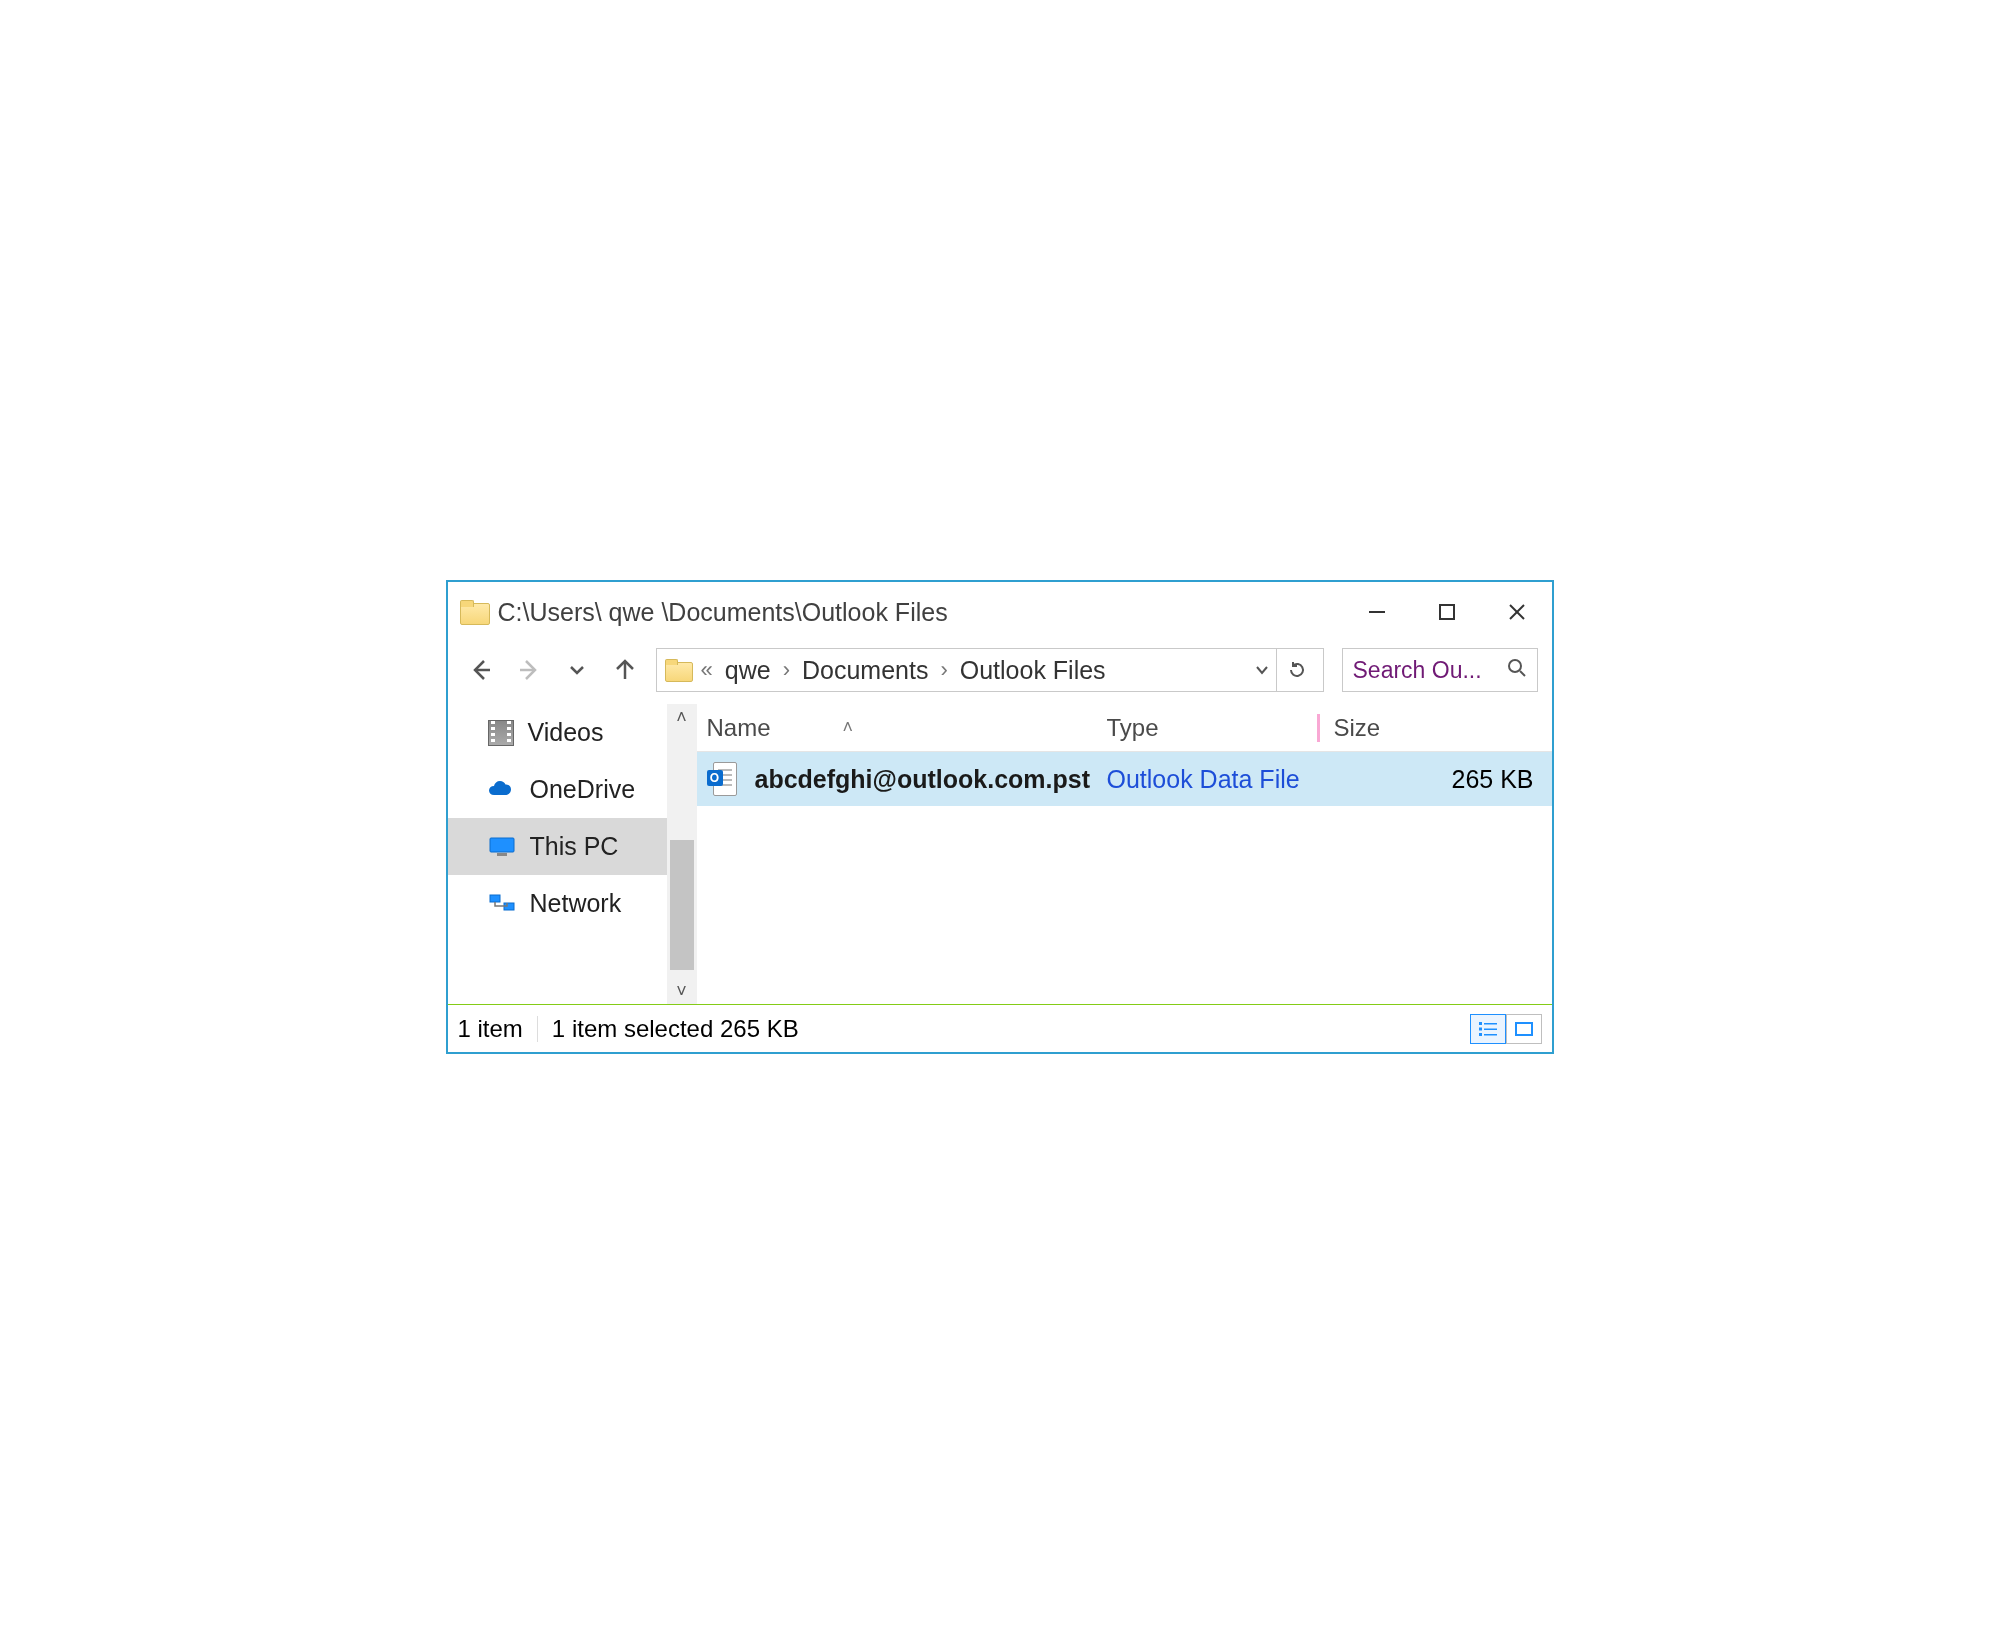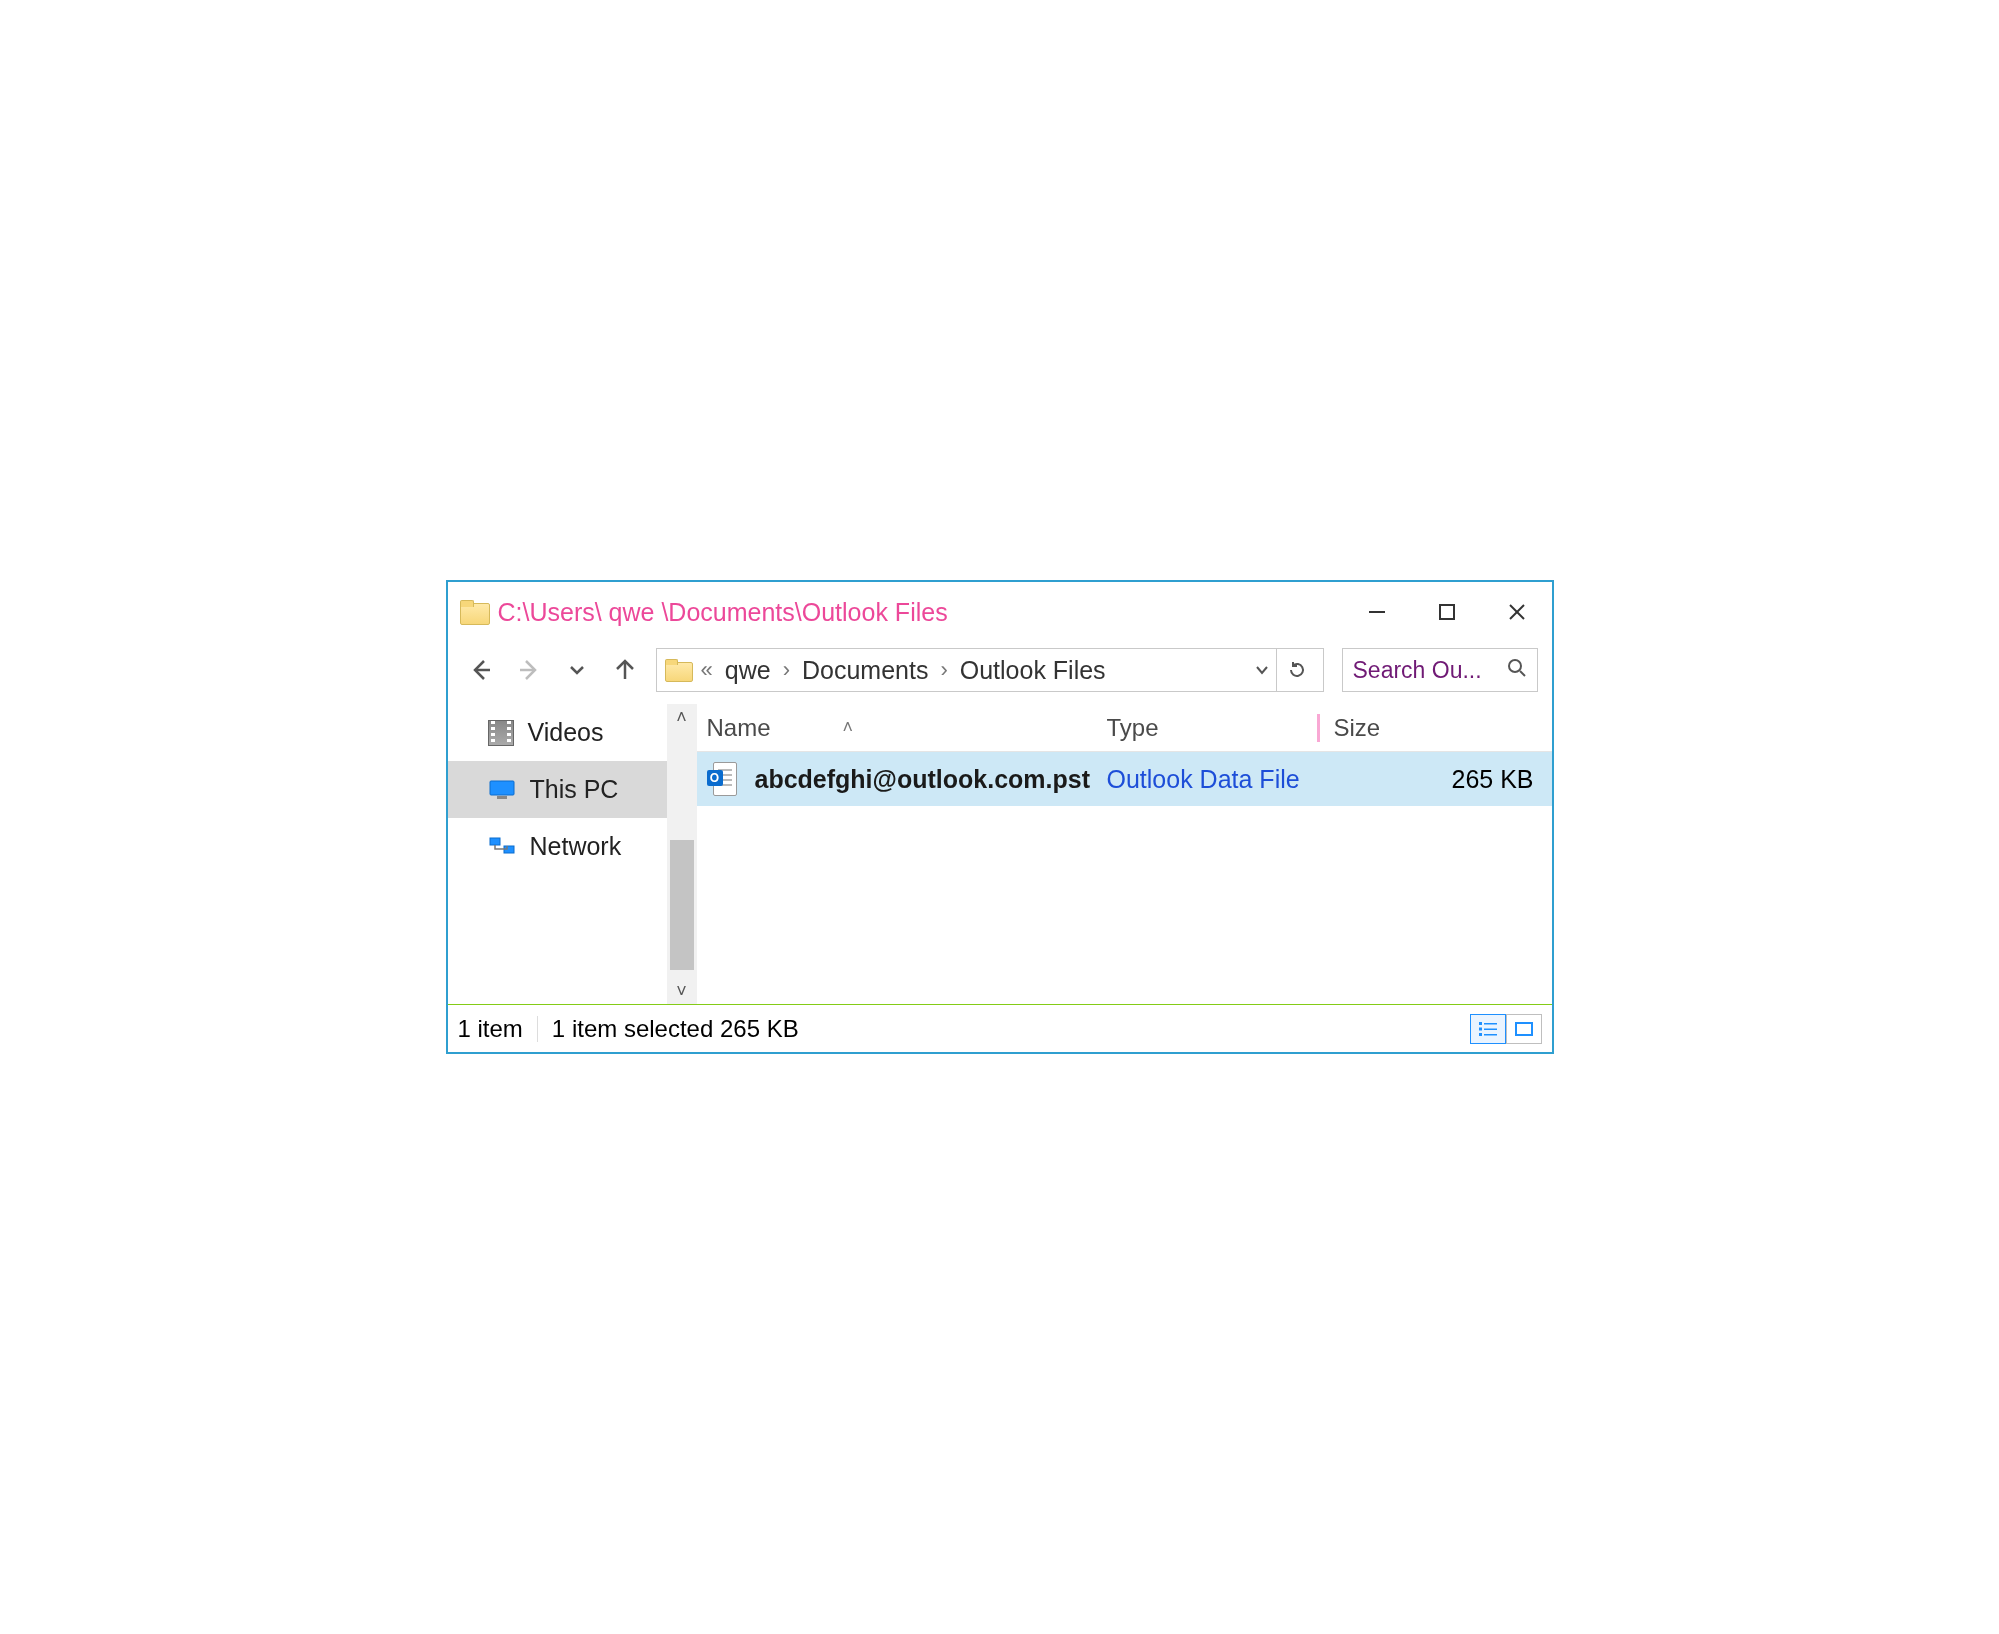--- a/index.html
+++ b/index.html
@@ -33,21 +33,21 @@
     width: 28px; height: 24px; margin-right: 10px; position: relative;
   }
   .titlebar .folder-ico::before {
     content:""; position:absolute; left:0; top:3px; width:28px; height:20px;
     background: linear-gradient(#ffe9a8,#f7d77a); border:1px solid #d6b95a; border-radius:2px;
   }
   .titlebar .folder-ico::after {
     content:""; position:absolute; left:0; top:0; width:12px; height:6px;
     background:#f7d77a; border:1px solid #d6b95a; border-bottom:none; border-radius:2px 2px 0 0;
   }
-  .titlebar .title { flex:1; font-size:25px; color:#ec4899; white-space:nowrap; overflow:hidden; }
+  .titlebar .title { flex:1; font-size:25px; color:#404040; white-space:nowrap; overflow:hidden; }
   .win-controls { display:flex; height:100%; }
   .win-btn {
     width:70px; display:flex; align-items:center; justify-content:center;
     font-size:24px; color:#333;
   }
   .win-btn svg { width:22px; height:22px; }
   
   .navrow {
     display:flex; align-items:center; gap:8px;
     padding: 6px 14px 12px 18px;
@@ -242,20 +242,28 @@
     </div>
   </div>
 
   <div class="body">
 
     <div class="sidebar">
       <div class="side-list">
         <div class="side-item">
           <span class="ico ico-videos"></span>
           <span>Videos</span>
+        </div>
+        <div class="side-item">
+          <span class="ico ico-onedrive">
+            <svg viewBox="0 0 28 22">
+                  <path d="M6 16c-3 0-5-2-5-4.5S3 7 6 7c.5-3 3-5 6-5 2.5 0 4.5 1.5 5.5 3.5C20 5 23 7 23 10.5S20 16 17 16H6z" fill="#0a6cce"></path>
+                </svg>
+          </span>
+          <span>OneDrive</span>
         </div>
         <div class="side-item sel">
           <span class="ico ico-thispc">
             <svg viewBox="0 0 28 22">
                   <rect x="2" y="2" width="24" height="14" rx="1" fill="#1e90ff" stroke="#0a6cce"></rect>
                   <rect x="9" y="17" width="10" height="3" fill="#888"></rect>
                 </svg>
           </span>
           <span>This PC</span>
         </div>

